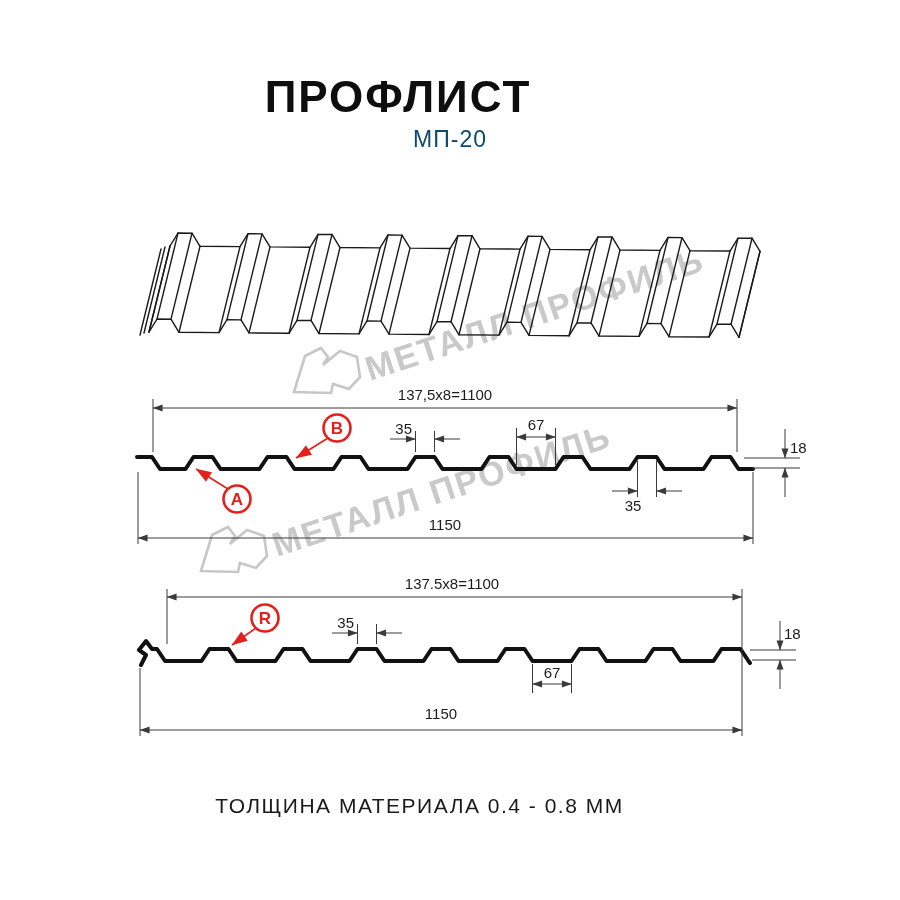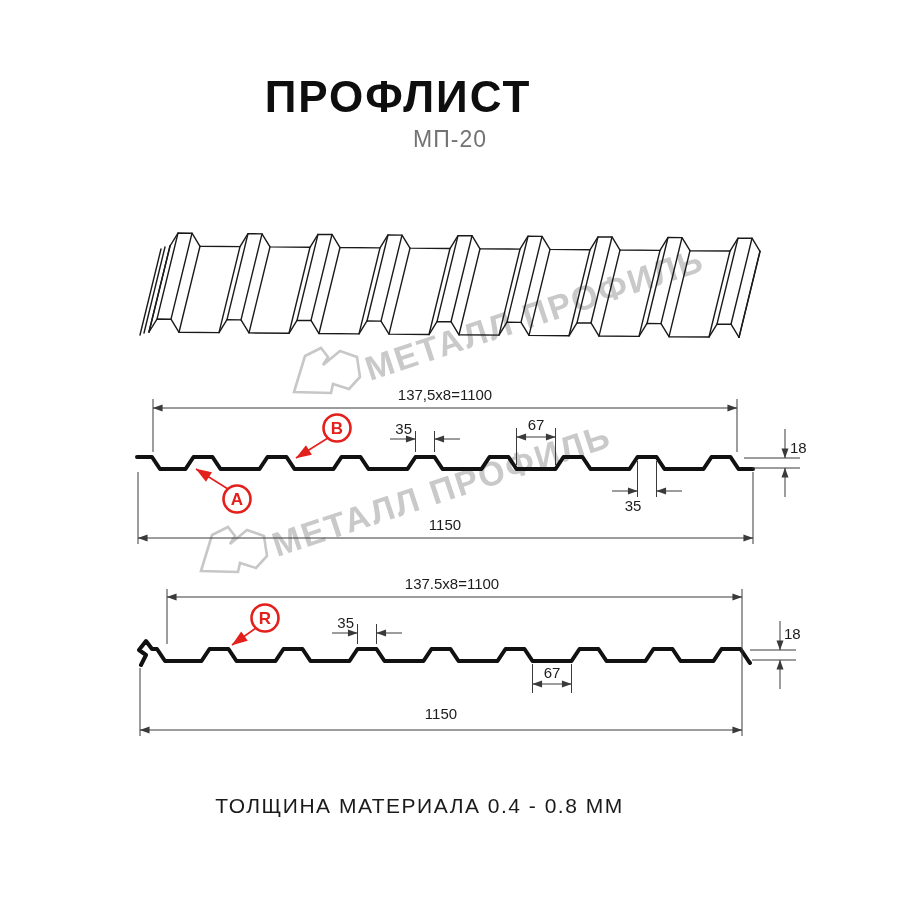--- a/index.html
+++ b/index.html
@@ -1,21 +1,21 @@
 <!DOCTYPE html>
 <html><head>
 <meta charset="utf-8">
 <style>
   html,body{margin:0;padding:0;}
   body{width:900px;height:900px;background:#ffffff;position:relative;overflow:hidden;
        font-family:"Liberation Sans",sans-serif;}
   .title{position:absolute;top:72px;left:0;width:796px;text-align:center;
          font-size:44px;font-weight:bold;letter-spacing:2px;color:#0e0e0e;}
   .subtitle{position:absolute;top:126px;left:0;width:900px;text-align:center;
-         font-size:23px;font-weight:500;letter-spacing:1px;color:#737373;}
+         font-size:23px;font-weight:500;letter-spacing:1px;color:#0c4a6e;}
   .footer{position:absolute;top:794px;left:0;width:839px;text-align:center;
          font-size:21px;font-weight:500;letter-spacing:1.5px;color:#1a1a1a;}
   svg{position:absolute;left:0;top:0;}
   text{font-family:"Liberation Sans",sans-serif;}
   .dim{font-size:15px;fill:#1c1c1c;}
   .callout{font-size:17px;font-weight:bold;fill:#e3201b;}
   .wmtext{font-size:34px;font-weight:bold;letter-spacing:2px;fill:#c9c9c9;}
 </style>
 </head>
 <body>

